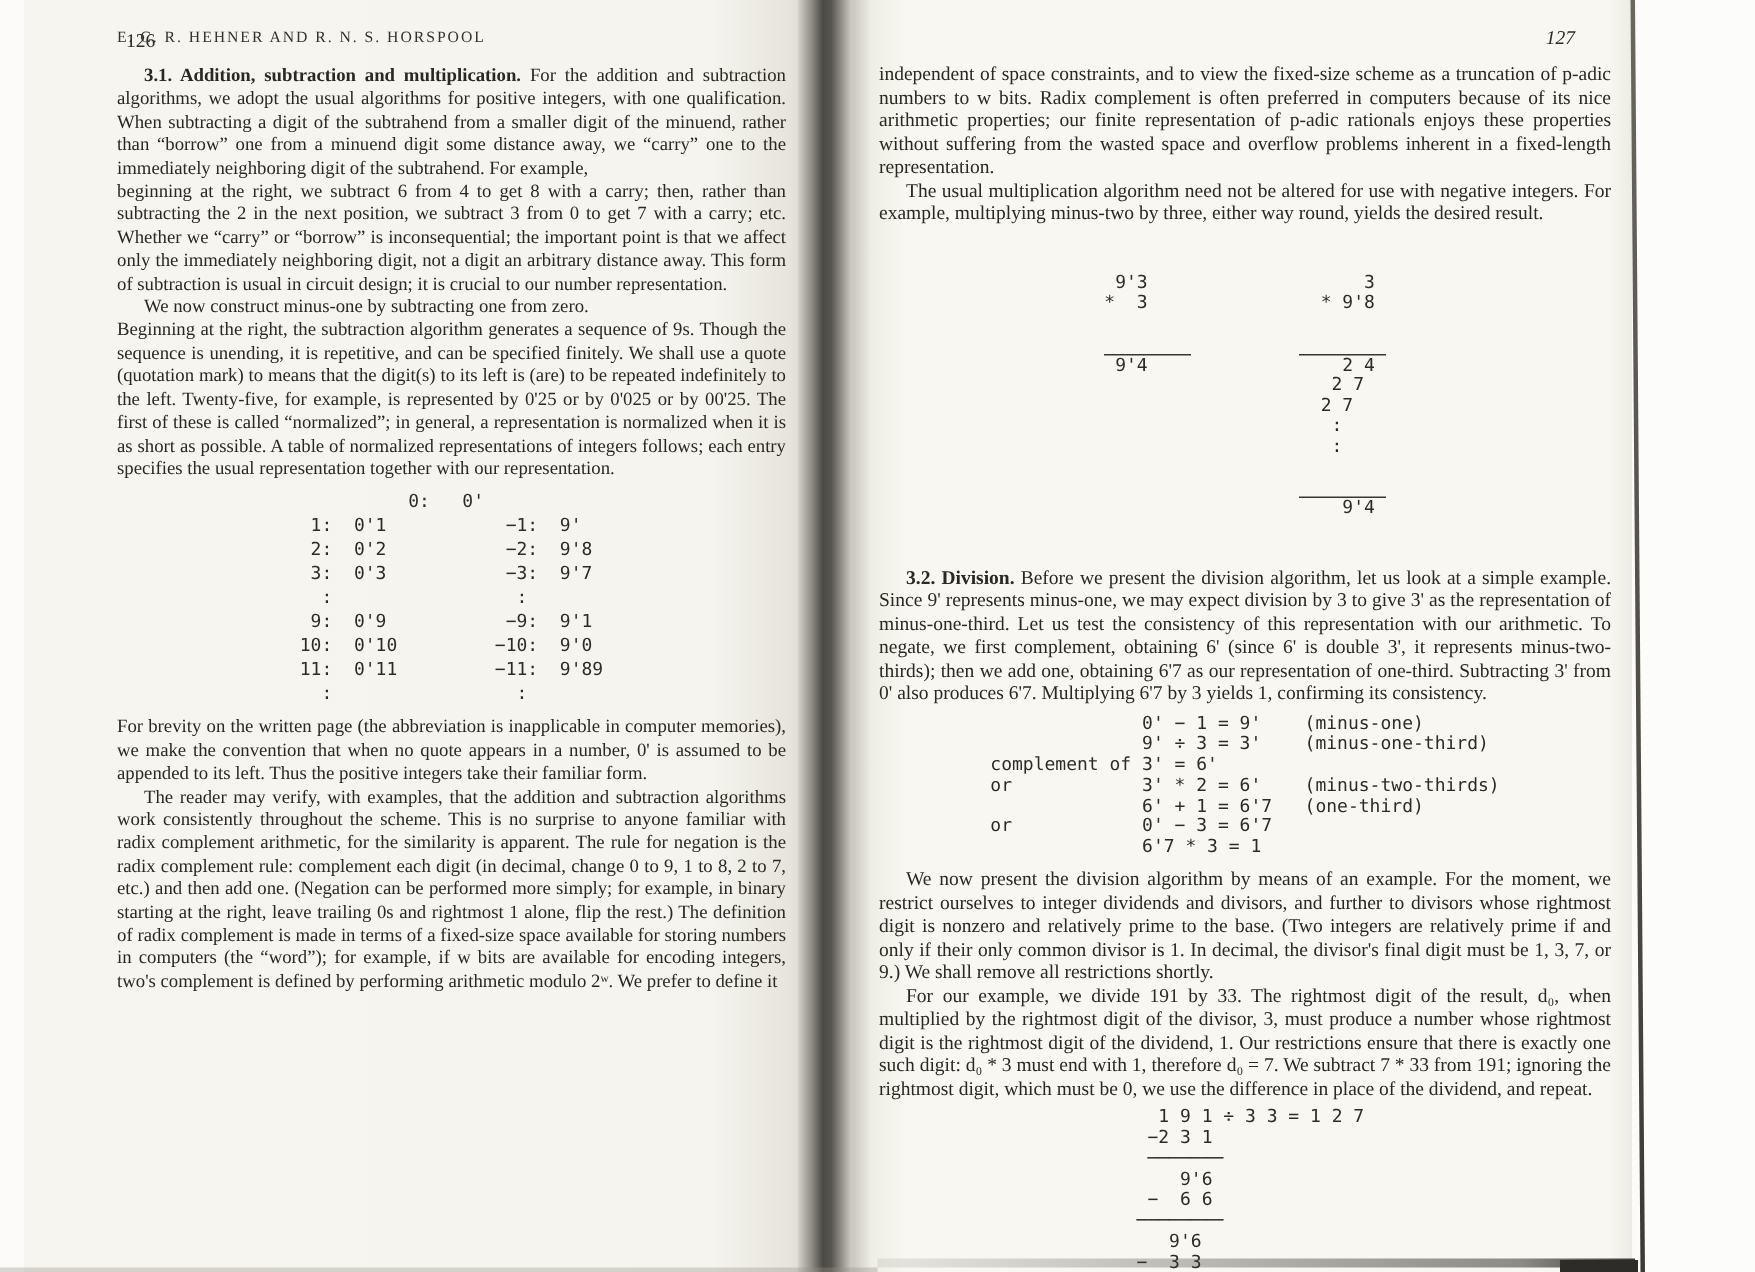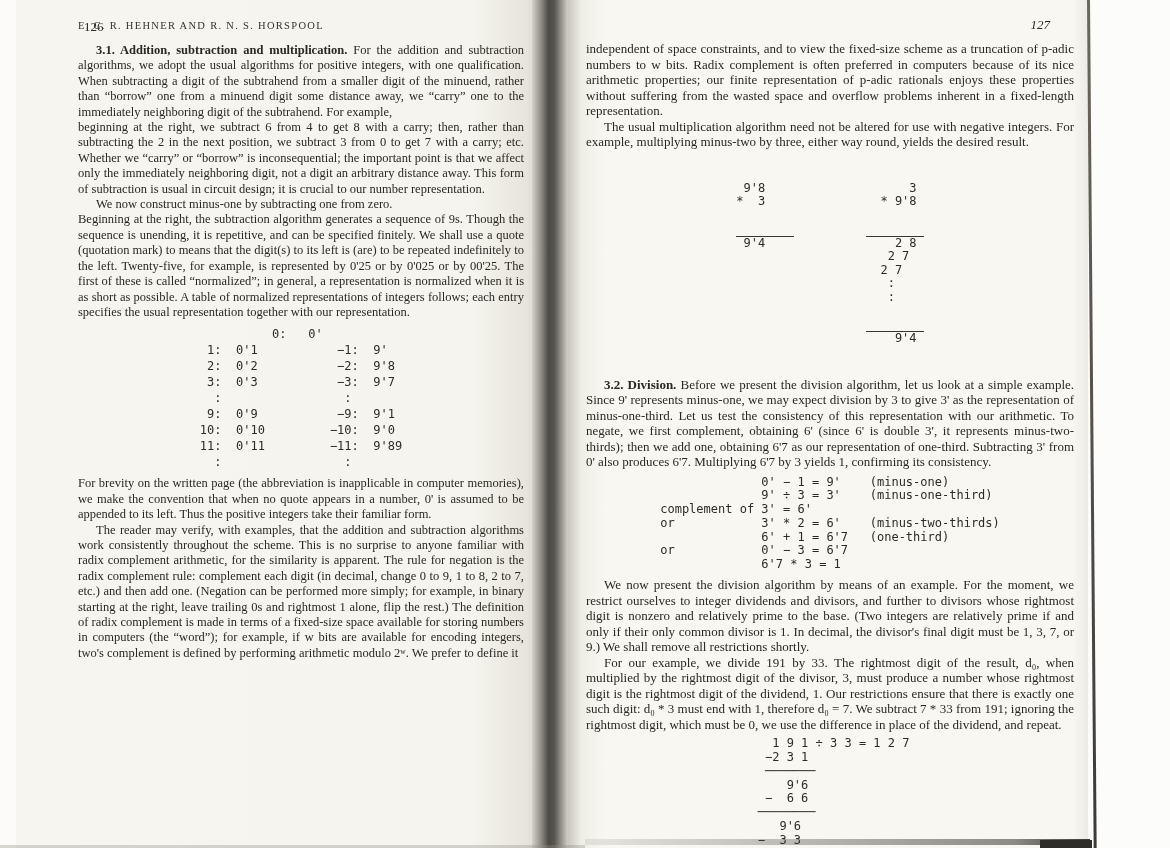--- a/index.html
+++ b/index.html
@@ -114,28 +114,28 @@
   <div class="page page-right">
     <div class="pagehead">
       <span class="pagenum pagenum-right">127</span>
     </div>
 
     <p class="para">independent of space constraints, and to view the fixed-size scheme as a truncation of p-adic numbers to w bits. Radix complement is often preferred in computers because of its nice arithmetic properties; our finite representation of p-adic rationals enjoys these properties without suffering from the wasted space and overflow problems inherent in a fixed-length representation.</p>
     <p class="para indent">The usual multiplication algorithm need not be altered for use with negative integers. For example, multiplying minus-two by three, either way round, yields the desired result.</p>
 
     <div class="multrow">
       <div class="mathblock">
-        <div class="mlines"> 9'8
+        <div class="mlines"> 9'3
 *  3</div>
         <div class="mlines mresult"> 9'4</div>
       </div>
       <div class="mathblock">
         <div class="mlines">      3
   * 9'8</div>
-        <div class="mlines mresult">    2 8
+        <div class="mlines mresult">    2 4
    2 7
   2 7
    :
    :</div>
         <div class="mlines mresult">    9'4</div>
       </div>
     </div>
 
     <p class="para indent"><b class="sechead">3.2. Division.</b> <span>Before we present the division algorithm, let us look at a simple example. Since 9' represents minus-one, we may expect division by 3 to give 3' as the representation of minus-one-third. Let us test the consistency of this representation with our arithmetic. To negate, we first complement, obtaining 6' (since 6' is double 3', it represents minus-two-thirds); then we add one, obtaining 6'7 as our representation of one-third. Subtracting 3' from 0' also produces 6'7. Multiplying 6'7 by 3 yields 1, confirming its consistency.</span></p>
 

